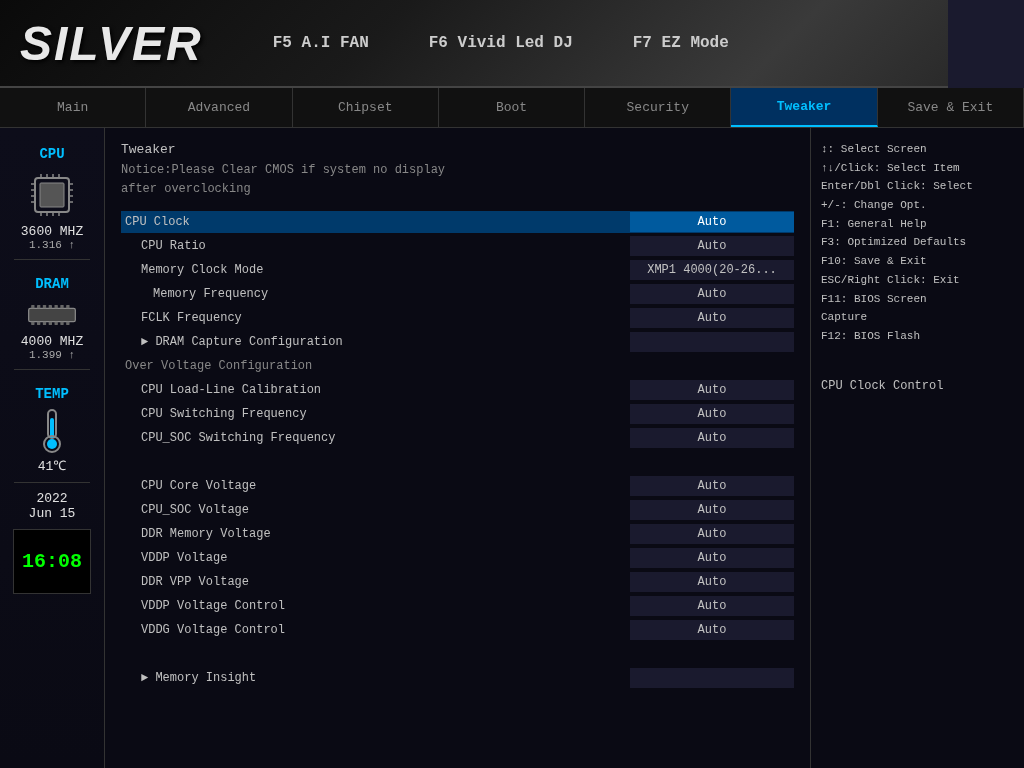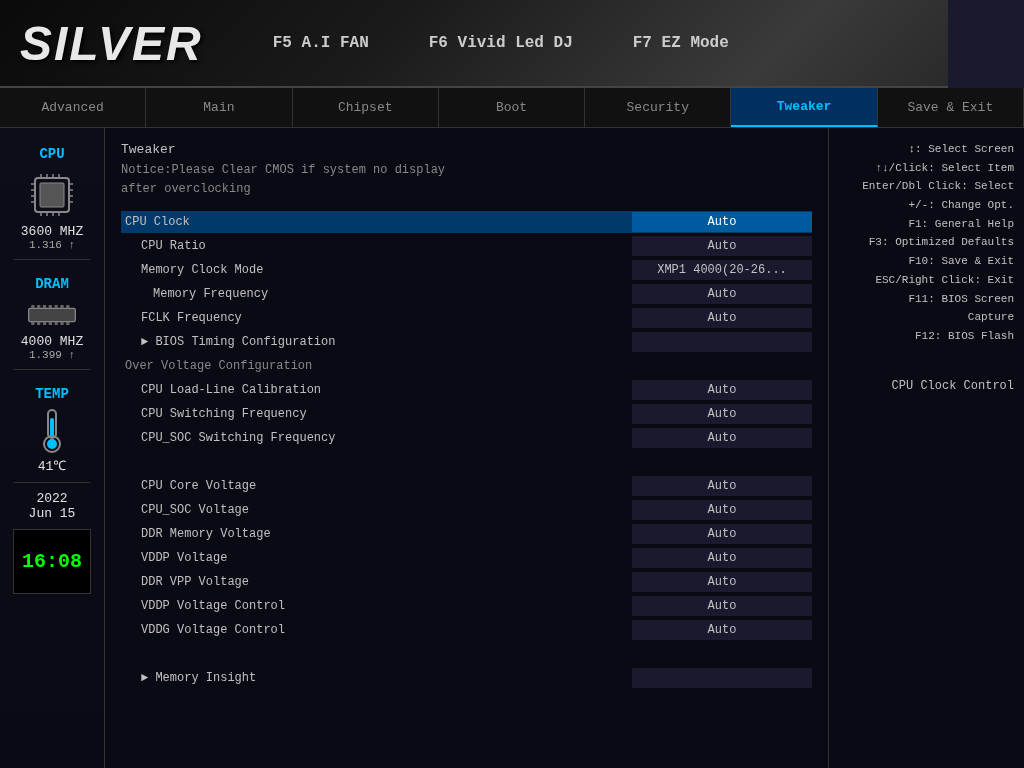--- a/index.html
+++ b/index.html
@@ -186,49 +186,48 @@
     .setting-label.indent {
       padding-left: 20px;
     }
 
     .setting-label.group {
       color: #888;
       font-style: normal;
     }
 
     .setting-value {
-      width: 180px;
+      width: 164px;
       background: #1a1a2e;
       color: #c0c0c0;
       font-size: 12px;
       font-family: 'Courier New', monospace;
       text-align: center;
       padding: 2px 4px;
       min-height: 20px;
       display: flex;
       align-items: center;
       justify-content: center;
     }
 
     .setting-value.highlight {
       background: #005a9e;
       color: #fff;
     }
 
     
     #right-panel {
-      width: 196px;
+      width: 214px;
       background: #0a0a14;
       padding: 12px 10px;
       border-left: 1px solid #333;
       font-size: 11px;
       font-family: 'Courier New', monospace;
       color: #c0c0c0;
       line-height: 1.7;
-      text-align: right;
     }
 
     .help-text {
       color: #c0c0c0;
       font-size: 11px;
       line-height: 1.7;
     }
 
     .cpu-clock-label {
       margin-top: 20px;
@@ -247,22 +246,22 @@
 <body>
 
 <div id="top-bar">
   <div id="logo">SILVER</div>
   <div class="fn-key">F5 A.I FAN</div>
   <div class="fn-key">F6 Vivid Led DJ</div>
   <div class="fn-key">F7 EZ Mode</div>
 </div>
 
 <div id="nav-tabs">
+  <div class="nav-tab">Main</div>
   <div class="nav-tab">Advanced</div>
-  <div class="nav-tab">Main</div>
   <div class="nav-tab">Chipset</div>
   <div class="nav-tab">Boot</div>
   <div class="nav-tab">Security</div>
   <div class="nav-tab active">Tweaker</div>
   <div class="nav-tab">Save &amp; Exit</div>
 </div>
 
 <div id="main-layout">
 
   <div id="sidebar">
@@ -363,21 +362,21 @@
         <div class="setting-label" style="padding-left:32px;">Memory Frequency</div>
         <div class="setting-value">Auto</div>
       </div>
 
       <div class="setting-row">
         <div class="setting-label indent">FCLK Frequency</div>
         <div class="setting-value">Auto</div>
       </div>
 
       <div class="setting-row">
-        <div class="setting-label indent">► BIOS Timing Configuration</div>
+        <div class="setting-label indent">► DRAM Capture Configuration</div>
         <div class="setting-value"></div>
       </div>
 
       <div class="setting-row">
         <div class="setting-label group">Over Voltage Configuration</div>
       </div>
 
       <div class="setting-row">
         <div class="setting-label indent">CPU Load-Line Calibration</div>
         <div class="setting-value">Auto</div>

